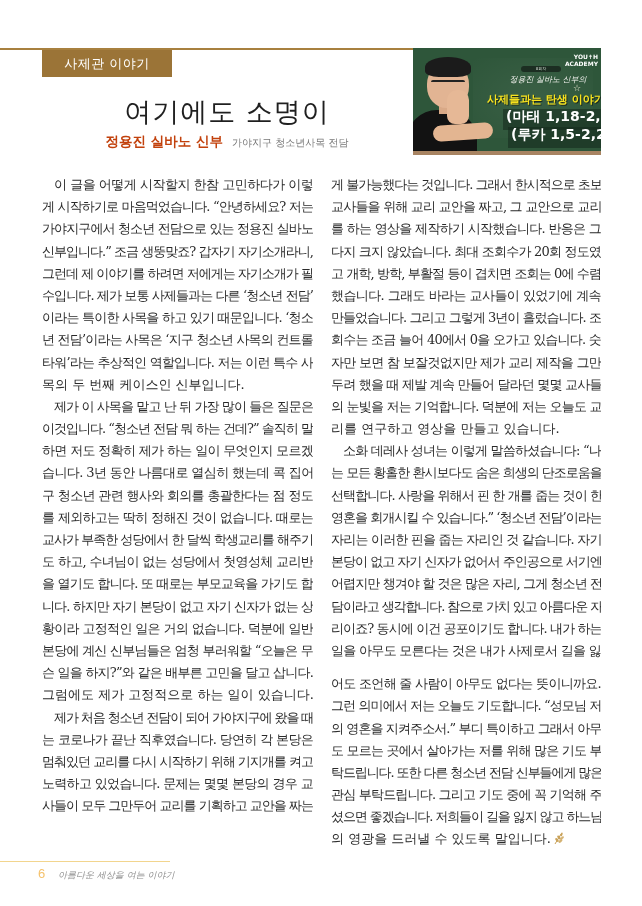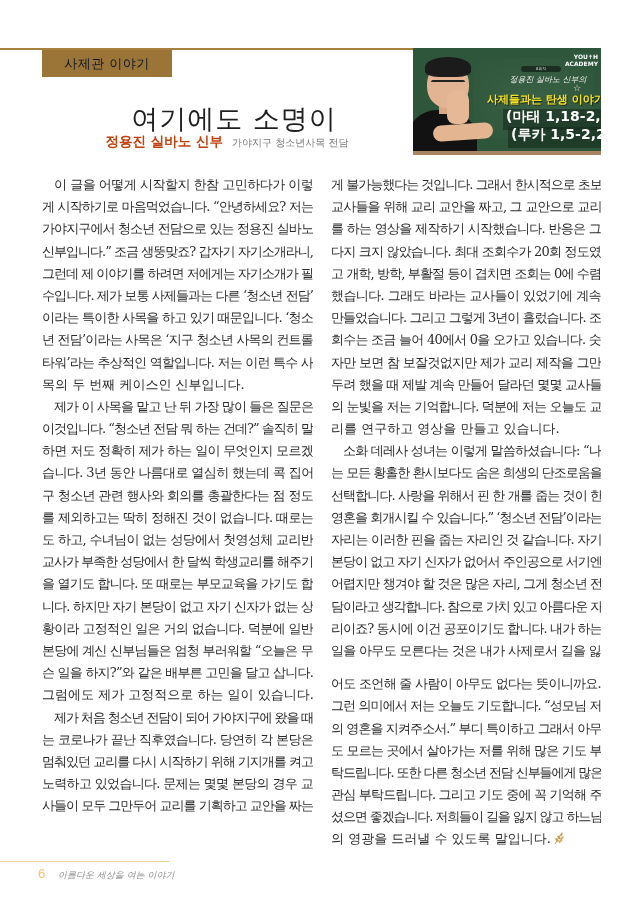--- a/index.html
+++ b/index.html
@@ -8,21 +8,21 @@
     background: #ffffff;
     font-family: "DejaVu Sans", sans-serif;
     color: #2b2b2b;
   }
   .top-rule {
     position: absolute; left: 0; top: 48px; width: 600px; height: 2px;
     background: #a8803f;
   }
   .section-label {
     position: absolute; left: 42px; top: 50px; width: 130px; height: 27px;
-    background: #9b7437; color: #0f172a;
+    background: #9b7437; color: #ffffff;
     font-size: 13px; line-height: 27px; text-align: center; letter-spacing: 0.5px;
     font-family: "DejaVu Sans", sans-serif;
   }
   .title {
     position: absolute; left: 42px; top: 94px; width: 370px; text-align: center;
     font-size: 27px; line-height: 36px; color: #1f1f1f;
     font-family: "DejaVu Sans", sans-serif; letter-spacing: 1px;
   }
   .byline {
     position: absolute; left: 42px; top: 131px; width: 370px; text-align: center;
@@ -134,21 +134,21 @@
     font-style: italic; font-family: "DejaVu Serif", serif; white-space: nowrap;
   }
 </style>
 </head>
 <body>
 
 <div class="top-rule"></div>
 
 <div class="section-label">사제관 이야기</div>
 
-<h1 class="title" style="margin:7px;font-weight:normal;">여기에도 소명이</h1>
+<h1 class="title" style="margin:0;font-weight:normal;">여기에도 소명이</h1>
 
 <div class="byline">
   <span class="author">정용진 실바노 신부</span>
   <span class="role">가야지구 청소년사목 전담</span>
 </div>
 
 <div class="thumb">
   <div class="chalk-smudge"></div>
   <div class="person">
     <div class="shirt"></div>
@@ -185,22 +185,22 @@
       <div class="line" style="letter-spacing: -0.8px;"><span>타워’라는 추상적인 역할입니다. 저는 이런 특수 사</span></div>
       <div class="line last"><span>목의 두 번째 케이스인 신부입니다.</span></div>
     </div>
     <div>
       <div class="line indent" style="letter-spacing: -0.9px;"><span>제가 이 사목을 맡고 난 뒤 가장 많이 들은 질문은</span></div>
       <div class="line" style="letter-spacing: -1px;"><span>이것입니다. “청소년 전담 뭐 하는 건데?” 솔직히 말</span></div>
       <div class="line" style="letter-spacing: -0.7px;"><span>하면 저도 정확히 제가 하는 일이 무엇인지 모르겠</span></div>
       <div class="line" style="letter-spacing: -0.6px;"><span>습니다. 3년 동안 나름대로 열심히 했는데 콕 집어</span></div>
       <div class="line" style="letter-spacing: -0.7px;"><span>구 청소년 관련 행사와 회의를 총괄한다는 점 정도</span></div>
       <div class="line" style="letter-spacing: -0.7px;"><span>를 제외하고는 딱히 정해진 것이 없습니다. 때로는</span></div>
+      <div class="line" style="letter-spacing: -1px;"><span>교사가 부족한 성당에서 한 달씩 학생교리를 해주기</span></div>
       <div class="line" style="letter-spacing: -0.7px;"><span>도 하고, 수녀님이 없는 성당에서 첫영성체 교리반</span></div>
-      <div class="line" style="letter-spacing: -1px;"><span>교사가 부족한 성당에서 한 달씩 학생교리를 해주기</span></div>
       <div class="line" style="letter-spacing: -0.8px;"><span>을 열기도 합니다. 또 때로는 부모교육을 가기도 합</span></div>
       <div class="line" style="letter-spacing: -0.9px;"><span>니다. 하지만 자기 본당이 없고 자기 신자가 없는 상</span></div>
       <div class="line" style="letter-spacing: -0.7px;"><span>황이라 고정적인 일은 거의 없습니다. 덕분에 일반</span></div>
       <div class="line" style="letter-spacing: -0.8px;"><span>본당에 계신 신부님들은 엄청 부러워할 “오늘은 무</span></div>
       <div class="line" style="letter-spacing: -0.8px;"><span>슨 일을 하지?”와 같은 배부른 고민을 달고 삽니다.</span></div>
       <div class="line last"><span>그럼에도 제가 고정적으로 하는 일이 있습니다.</span></div>
     </div>
     <div>
       <div class="line indent" style="letter-spacing: -1.1px;"><span>제가 처음 청소년 전담이 되어 가야지구에 왔을 때</span></div>
       <div class="line" style="letter-spacing: -0.7px;"><span>는 코로나가 끝난 직후였습니다. 당연히 각 본당은</span></div>

